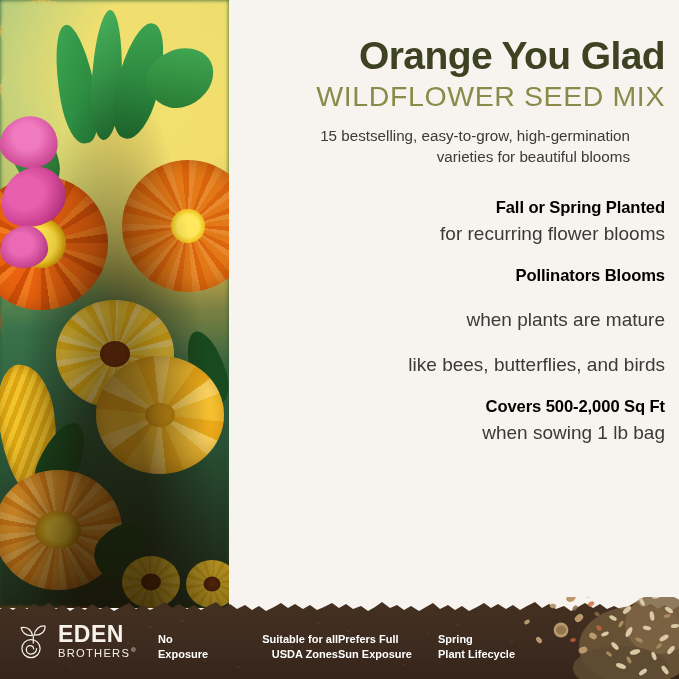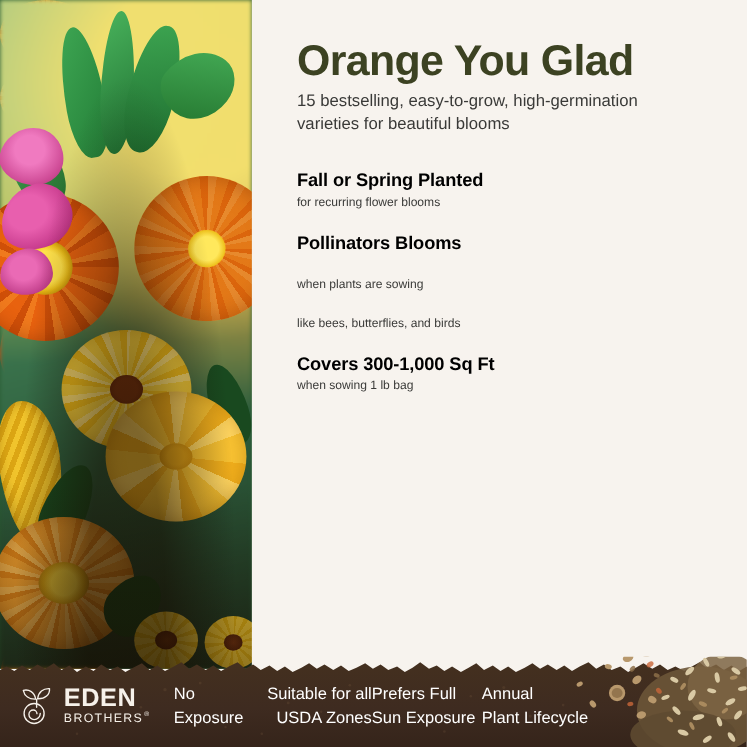--- a/index.html
+++ b/index.html
@@ -135,53 +135,53 @@
   .dkleaf.g1{left:40px;top:420px;width:40px;height:84px;transform:rotate(24deg);}
   .dkleaf.g2{left:190px;top:330px;width:34px;height:76px;transform:rotate(-18deg);}
   .dkleaf.g3{left:98px;top:520px;width:46px;height:60px;transform:rotate(40deg);}
   .shade{position:absolute;inset:0;
     background:
       radial-gradient(ellipse at 50% 92%, rgba(20,10,0,.55) 0 22%, rgba(20,10,0,0) 62%),
       linear-gradient(to bottom, rgba(0,0,0,0) 72%, rgba(20,12,4,.45) 100%);
     pointer-events:none;}
 
   
-  .content{position:absolute;left:229px;top:0;right:0;bottom:0;background:#F7F3EE;}
+  .content{position:absolute;left:229px;top:0;right:0;bottom:0;background:#F7F3EE;text-align:right;}
   .inner{position:absolute;left:41px;top:36px;right:14px;}
 
   .title{
     font-size:39px;line-height:1.04;font-weight:700;color:#3C4222;
     letter-spacing:-.6px;margin:0 0 4px 0;
   }
   .subtitle{
     font-size:28.5px;line-height:1.1;font-weight:400;color:#8A8B4A;
     letter-spacing:.6px;margin:0 0 13px 0;
   }
   .desc{
     font-size:15.2px;line-height:1.42;color:#3A3A38;margin:0 0 30px 0;max-width:360px;
   }
   .feature{margin-bottom:20px;}
   .feature:last-child{margin-bottom:0;}
   .f-head{font-size:16.6px;font-weight:700;color:#000000;line-height:1.26;letter-spacing:-.1px;}
-  .f-sub{font-size:11px;font-weight:400;color:#3A3A38;line-height:1.32;margin-top:2px;}
+  .f-sub{font-size:19px;font-weight:400;color:#3A3A38;line-height:1.32;margin-top:2px;}
 
   
   .soil{position:absolute;left:0;right:0;bottom:0;height:82px;overflow:hidden;}
   .soil-svg{position:absolute;left:0;bottom:0;width:679px;height:82px;display:block;}
 
   .logo{position:absolute;left:17px;bottom:20px;display:flex;align-items:center;gap:7px;}
   .logo-mark{width:34px;height:36px;flex:0 0 auto;}
   .logo-txt{display:flex;flex-direction:column;line-height:1;}
   .logo-eden{font-size:23px;font-weight:700;color:#F6F1EA;letter-spacing:.5px;}
   .logo-bros{font-size:11.2px;font-weight:400;color:#F6F1EA;letter-spacing:1.25px;margin-top:2px;
     display:flex;align-items:flex-start;}
   .reg{font-size:6px;margin-left:1px;position:relative;top:-1px;}
 
   .badges{position:absolute;left:158px;bottom:16px;display:flex;gap:0;}
-  .badge{font-size:15px;font-weight:400;color:#FFFFFF;line-height:1.42;}
+  .badge{font-size:11px;font-weight:700;color:#FFFFFF;line-height:1.42;}
   .badge.b1{width:66px;}
   .badge.b2{width:114px;text-align:right;}
   .badge.b3{width:100px;}
   .badge.b4{width:110px;}
 
   .seeds{position:absolute;right:0;bottom:0;width:170px;height:95px;overflow:hidden;}
 </style>
 </head>
 <body>
 
@@ -243,41 +243,42 @@
         <div class="core"></div>
     </div>
 
     <div class="shade"></div>
   </div>
 
   <div class="content">
     <div class="inner">
 
       <h1 class="title">Orange You Glad</h1>
+      <h2 class="subtitle">WILDFLOWER SEED MIX</h2>
       <p class="desc">15 bestselling, easy-to-grow, high-germination varieties for beautiful blooms</p>
 
       <div class="feature">
         <div class="f-head">Fall or Spring Planted</div>
         <div class="f-sub">for recurring flower blooms</div>
       </div>
 
       <div class="feature">
         <div class="f-head">Pollinators Blooms</div>
       </div>
 
       <div class="feature">
-        <div class="f-sub">when plants are sowing</div>
+        <div class="f-sub">when plants are mature</div>
       </div>
 
       <div class="feature">
         <div class="f-sub">like bees, butterflies, and birds</div>
       </div>
 
       <div class="feature">
-        <div class="f-head">Covers 300-1,000 Sq Ft</div>
+        <div class="f-head">Covers 500-2,000 Sq Ft</div>
         <div class="f-sub">when sowing 1 lb bag</div>
       </div>
 
     </div>
   </div>
 
   <div class="soil">
 
     <svg class="soil-svg" viewBox="0 0 679 82" preserveAspectRatio="none">
       <defs>
@@ -355,21 +356,21 @@
       </div>
       <div class="badge b2">
         <div>Suitable for all</div>
         <div>USDA Zones</div>
       </div>
       <div class="badge b3">
         <div>Prefers Full</div>
         <div>Sun Exposure</div>
       </div>
       <div class="badge b4">
-        <div>Annual</div>
+        <div>Spring</div>
         <div>Plant Lifecycle</div>
       </div>
     </div>
 
     <div class="seeds">
       <svg viewBox="0 0 170 95" width="170" height="95">
         <g>
 
           <ellipse cx="128" cy="62" rx="58" ry="40" fill="#6b5537" opacity=".9"></ellipse>
           <ellipse cx="150" cy="40" rx="34" ry="30" fill="#7d6443" opacity=".85"></ellipse>

